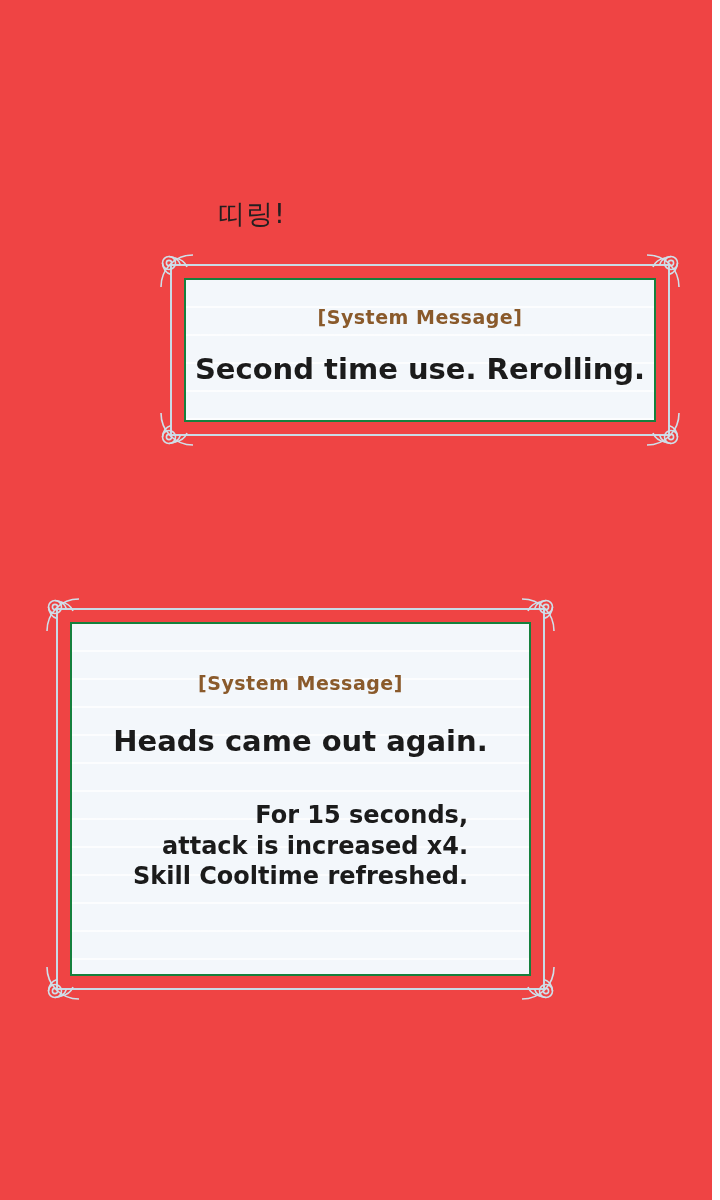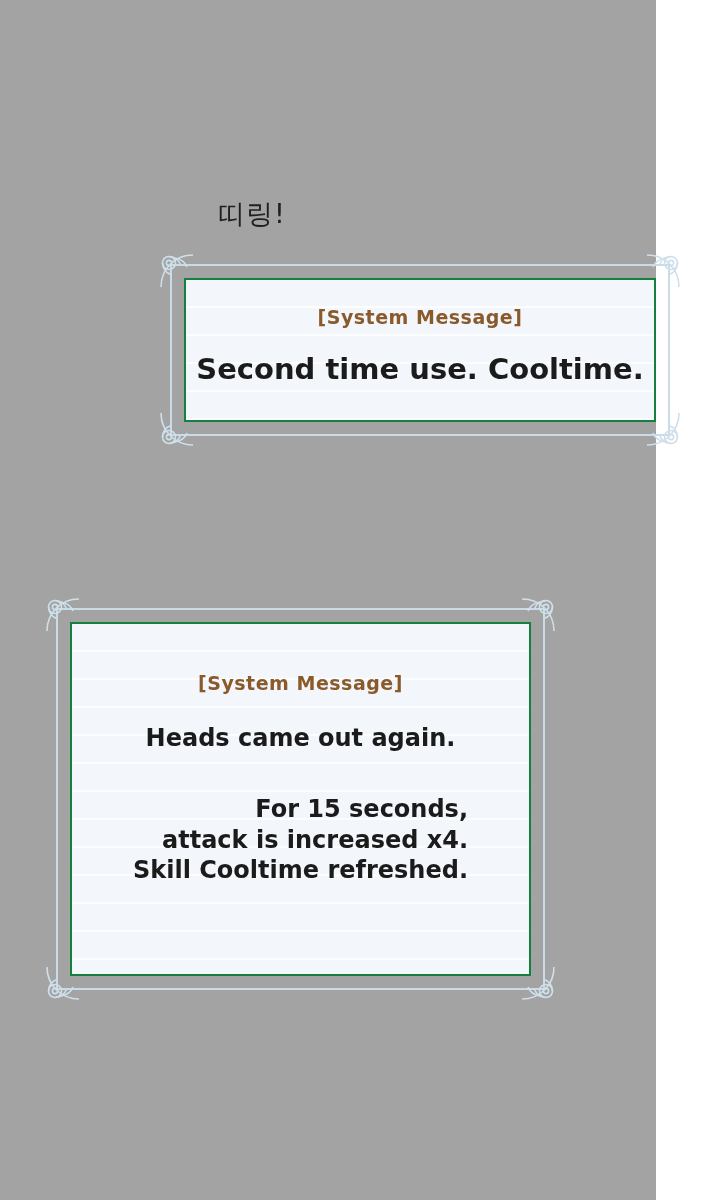--- a/index.html
+++ b/index.html
@@ -10,23 +10,23 @@
   body {
     width: 720px;
     height: 1200px;
     position: relative;
     font-family: "Liberation Sans", sans-serif;
     overflow: hidden;
   }
 
   .page {
     position: relative;
-    width: 656px;
+    width: 712px;
     height: 1200px;
-    background: #a3a3a3;
+    background: #ef4444;
   }
 
   
   .sfx {
     position: absolute;
     left: 218px;
     top: 196px;
     font-family: "DejaVu Sans", sans-serif;
     font-size: 27px;
     color: #231f20;
@@ -139,39 +139,39 @@
     top: 608px;
     width: 489px;
     height: 382px;
   }
   #panel-two .msg-label {
     margin-top: 48px;
     font-size: 19px;
   }
   #panel-two .msg-main {
     margin-top: 30px;
-    font-size: 24px;
+    font-size: 29px;
   }
   #panel-two .msg-sub {
     margin-top: 42px;
     font-size: 24px;
   }
 </style>
 </head>
 <body>
 
 <div class="page">
 
   <div class="sfx">띠링!</div>
 
   <div class="panel" id="panel-one">
     <div class="frame-outer"></div>
     <div class="frame-inner">
       <div class="msg-label">[System Message]</div>
-      <div class="msg-main">Second time use. Cooltime.</div>
+      <div class="msg-main">Second time use. Rerolling.</div>
     </div>
     <div class="corner tl">
       <svg viewBox="0 0 44 44" fill="none" stroke="currentColor" stroke-width="1.6">
         <path d="M6 38 C6 20 20 6 38 6"></path>
         <circle cx="14" cy="14" r="6.5"></circle>
         <circle cx="14" cy="14" r="2.6"></circle>
         <path d="M14 7.5 C20 8 24 11 25.5 16"></path>
         <path d="M7.5 14 C8 20 11 24 16 25.5"></path>
         <path d="M20 9 C26 10 30 13 32 18"></path>
       </svg>

